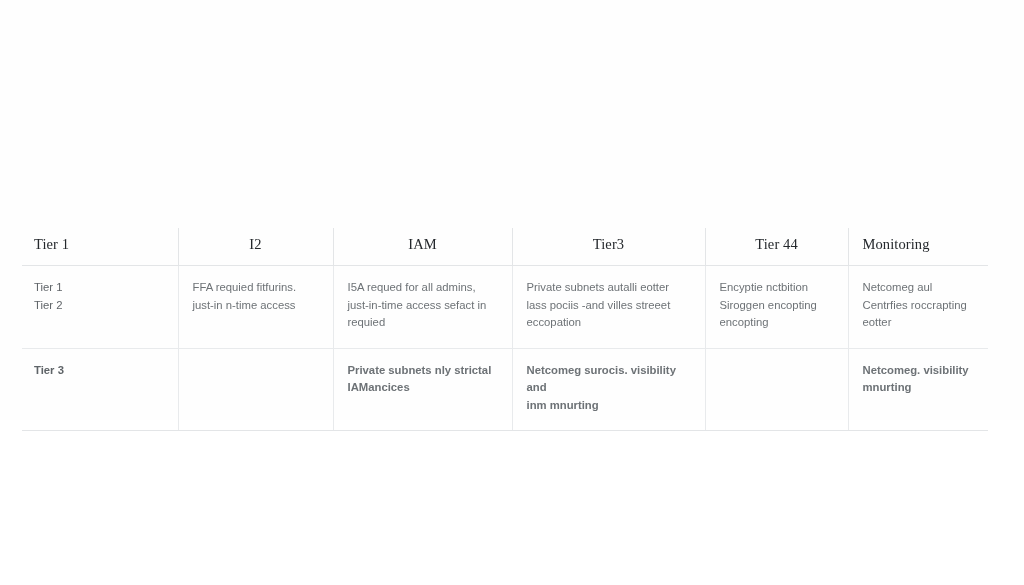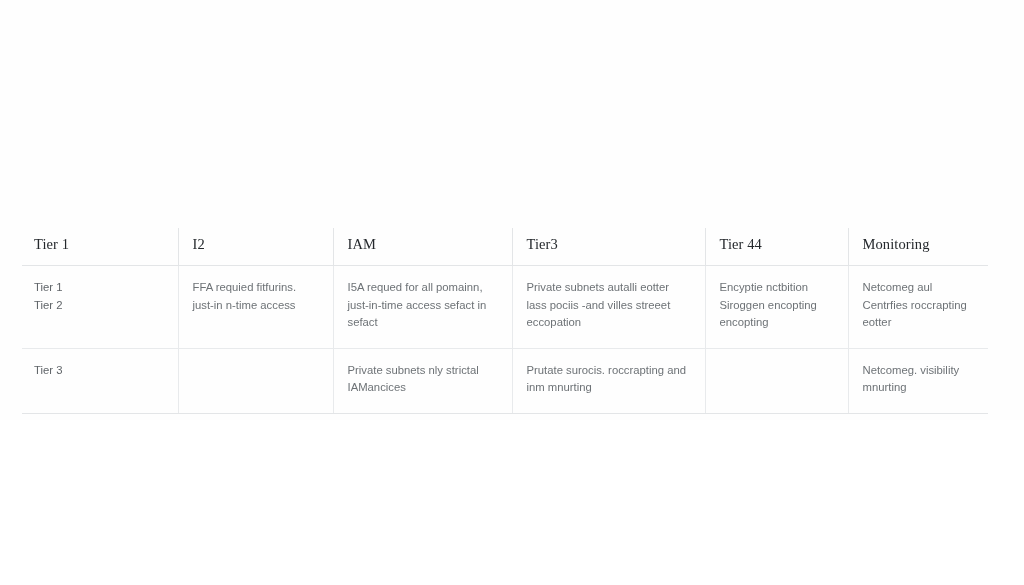--- a/index.html
+++ b/index.html
@@ -49,21 +49,21 @@
     vertical-align: top;
     border-bottom: 1px solid #e3e5e7;
     border-right: 1px solid #e3e5e7;
     letter-spacing: 0.1px;
     white-space: nowrap;
   }
   thead th.col-first {
     padding-left: 12px;
   }
   thead th.center {
-    text-align: left;
+    text-align: center;
     margin-top: 24px;
   }
   thead th.last {
     border-right: none;
   }
 
   tbody td {
     font-family: "Liberation Sans", sans-serif;
     font-size: 11.3px;
     line-height: 17.5px;
@@ -76,20 +76,21 @@
   }
   tbody td.col-first {
     padding-left: 12px;
     color: #5f6468;
   }
   tbody td.last {
     border-right: none;
   }
   tbody tr.row-last td {
     border-bottom: 1px solid #e3e5e7;
+    font-weight: bold;
   }
   .cell-line {
     display: block;
   }
 </style>
 </head>
 <body>
 
 <div class="canvas">
 
@@ -119,23 +120,23 @@
             <span class="cell-line">Tier 1</span>
             <span class="cell-line">Tier 2</span>
 
           </td>
           <td>
             <span class="cell-line">FFA requied fitfurins.</span>
             <span class="cell-line">just-in n-time access</span>
 
           </td>
           <td>
-            <span class="cell-line">I5A requed for all pomainn,</span>
+            <span class="cell-line">I5A requed for all admins,</span>
             <span class="cell-line">just-in-time access sefact in</span>
-            <span class="cell-line">sefact</span>
+            <span class="cell-line">requied</span>
           </td>
           <td>
             <span class="cell-line">Private subnets autalli eotter</span>
             <span class="cell-line">lass pociis -and villes streeet</span>
             <span class="cell-line">eccopation</span>
           </td>
           <td>
             <span class="cell-line">Encyptie nctbition</span>
             <span class="cell-line">Siroggen encopting</span>
             <span class="cell-line">encopting</span>
@@ -153,21 +154,21 @@
           </td>
           <td>
             
             
           </td>
           <td>
             <span class="cell-line">Private subnets nly strictal</span>
             <span class="cell-line">IAMancices</span>
           </td>
           <td>
-            <span class="cell-line">Prutate surocis. roccrapting and</span>
+            <span class="cell-line">Netcomeg surocis. visibility and</span>
             <span class="cell-line">inm mnurting</span>
           </td>
           <td>
             
             
           </td>
           <td class="last">
             <span class="cell-line">Netcomeg. visibility</span>
             <span class="cell-line">mnurting</span>
           </td>

